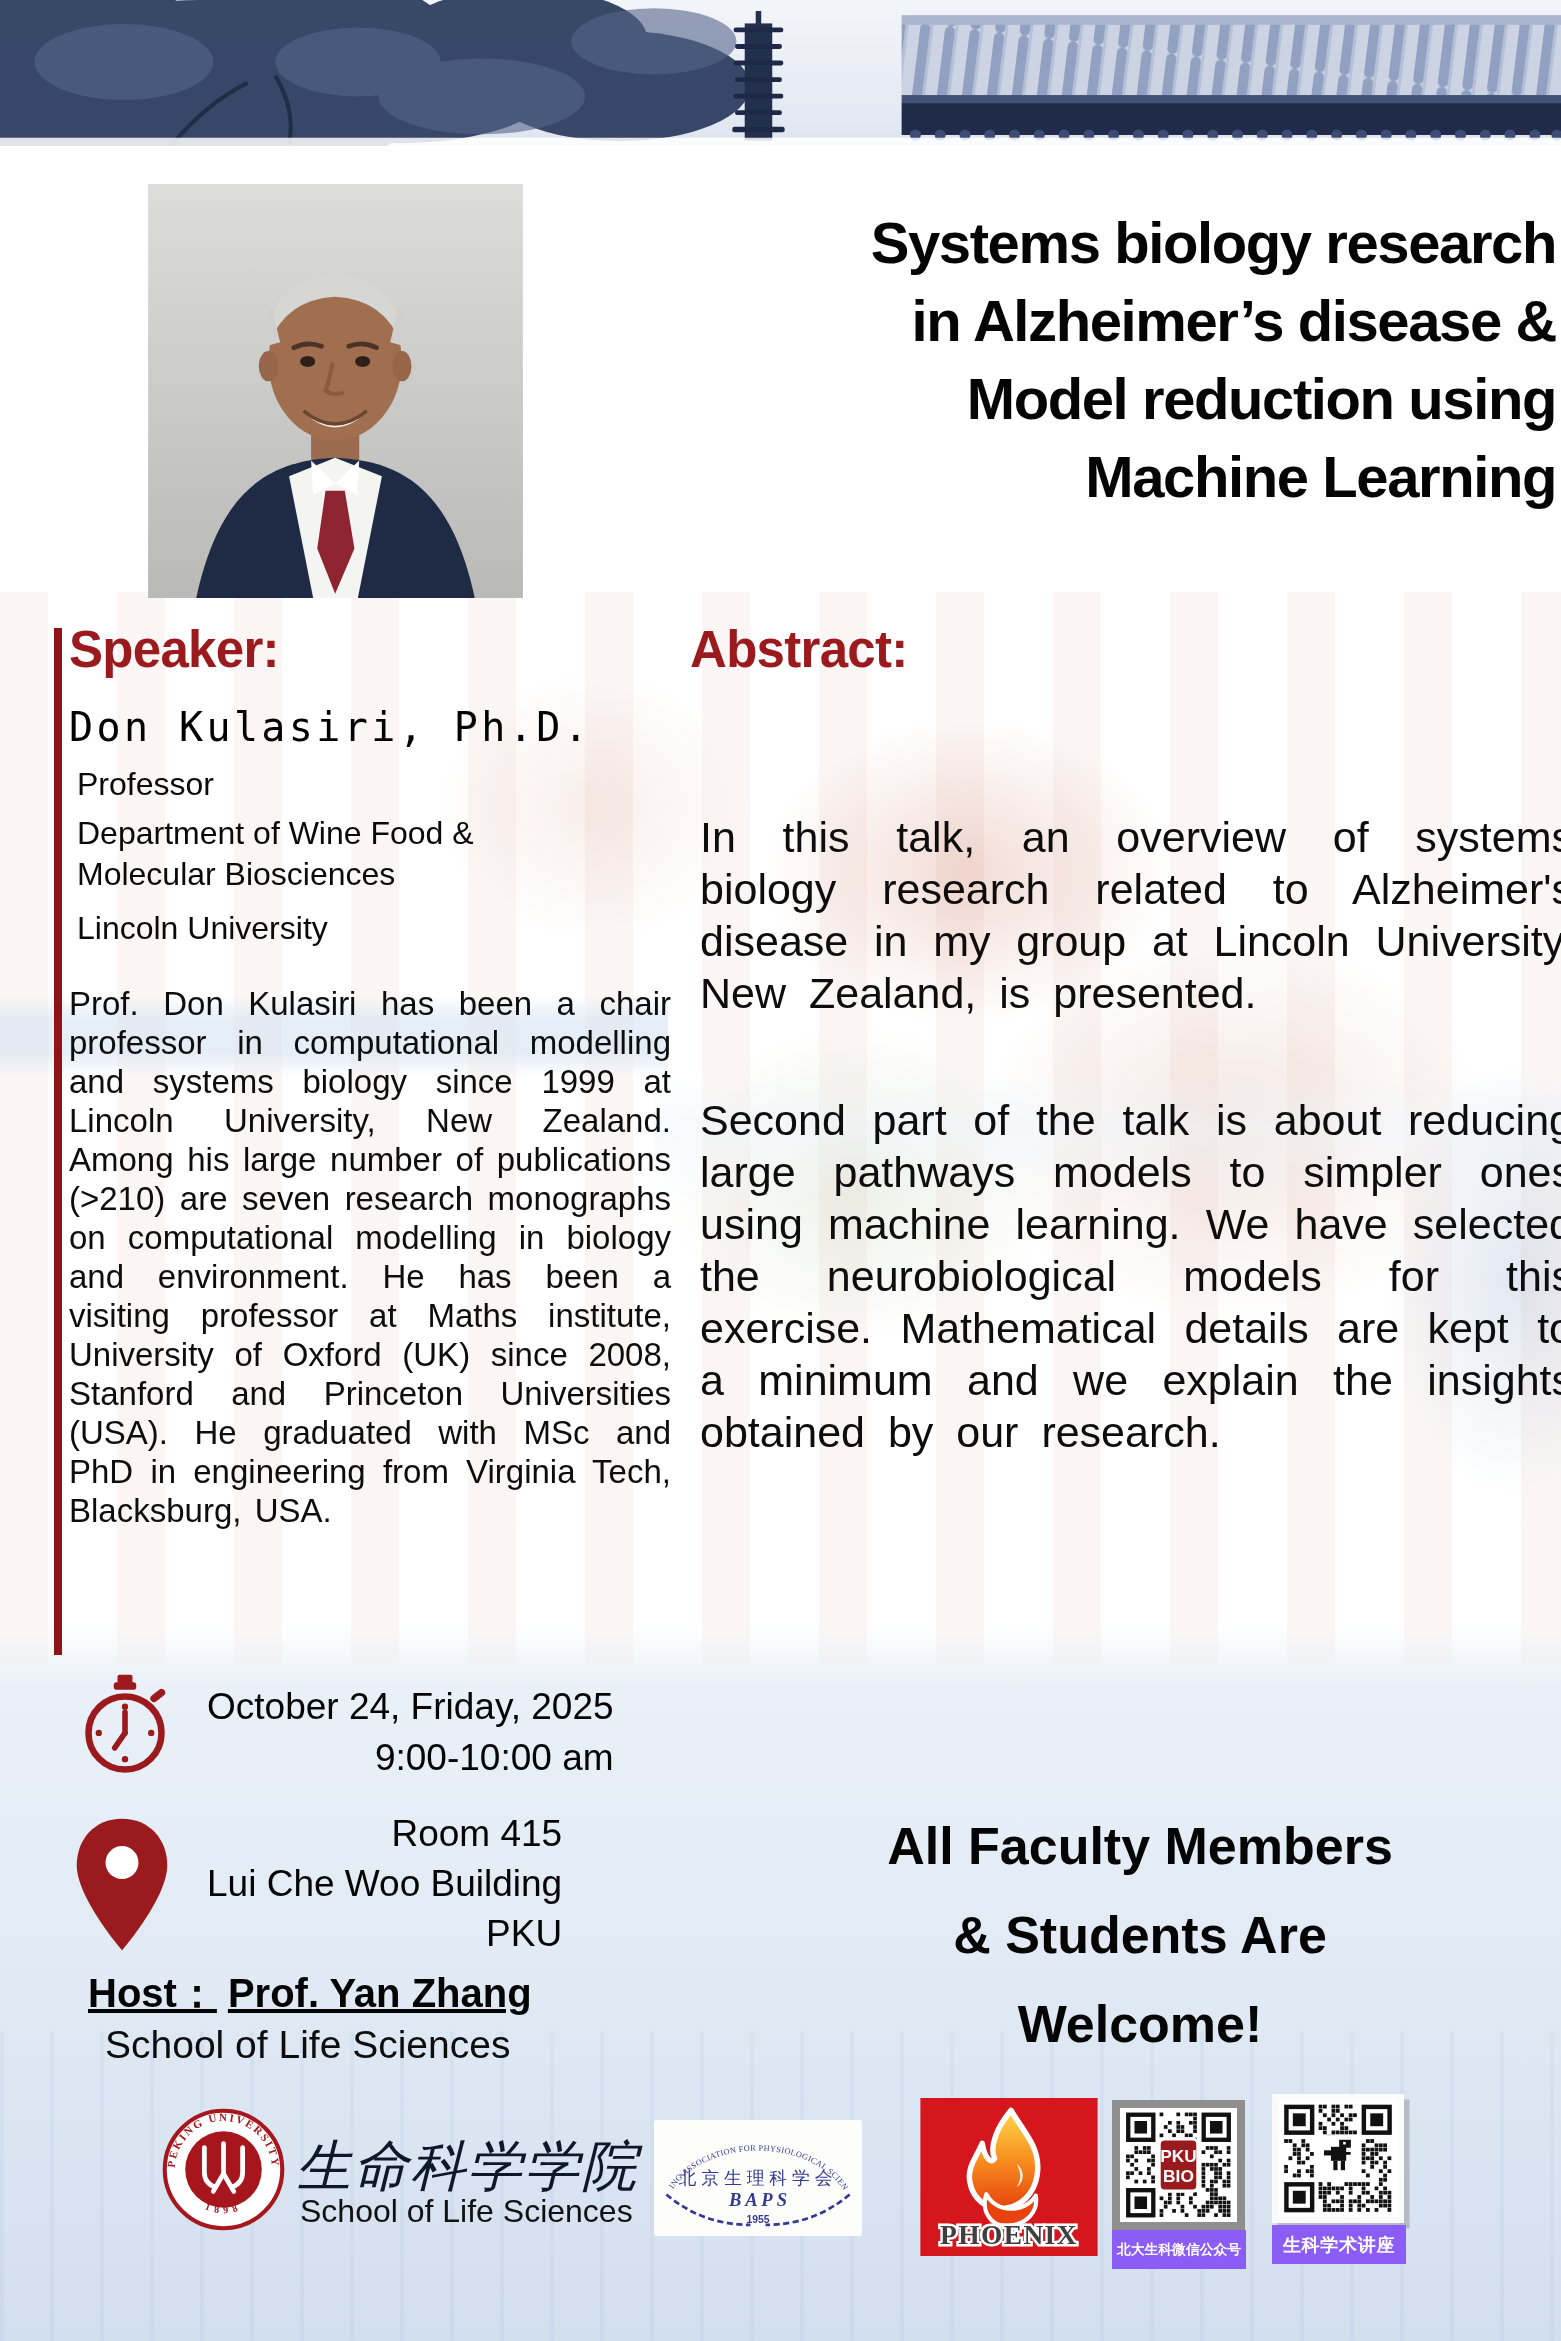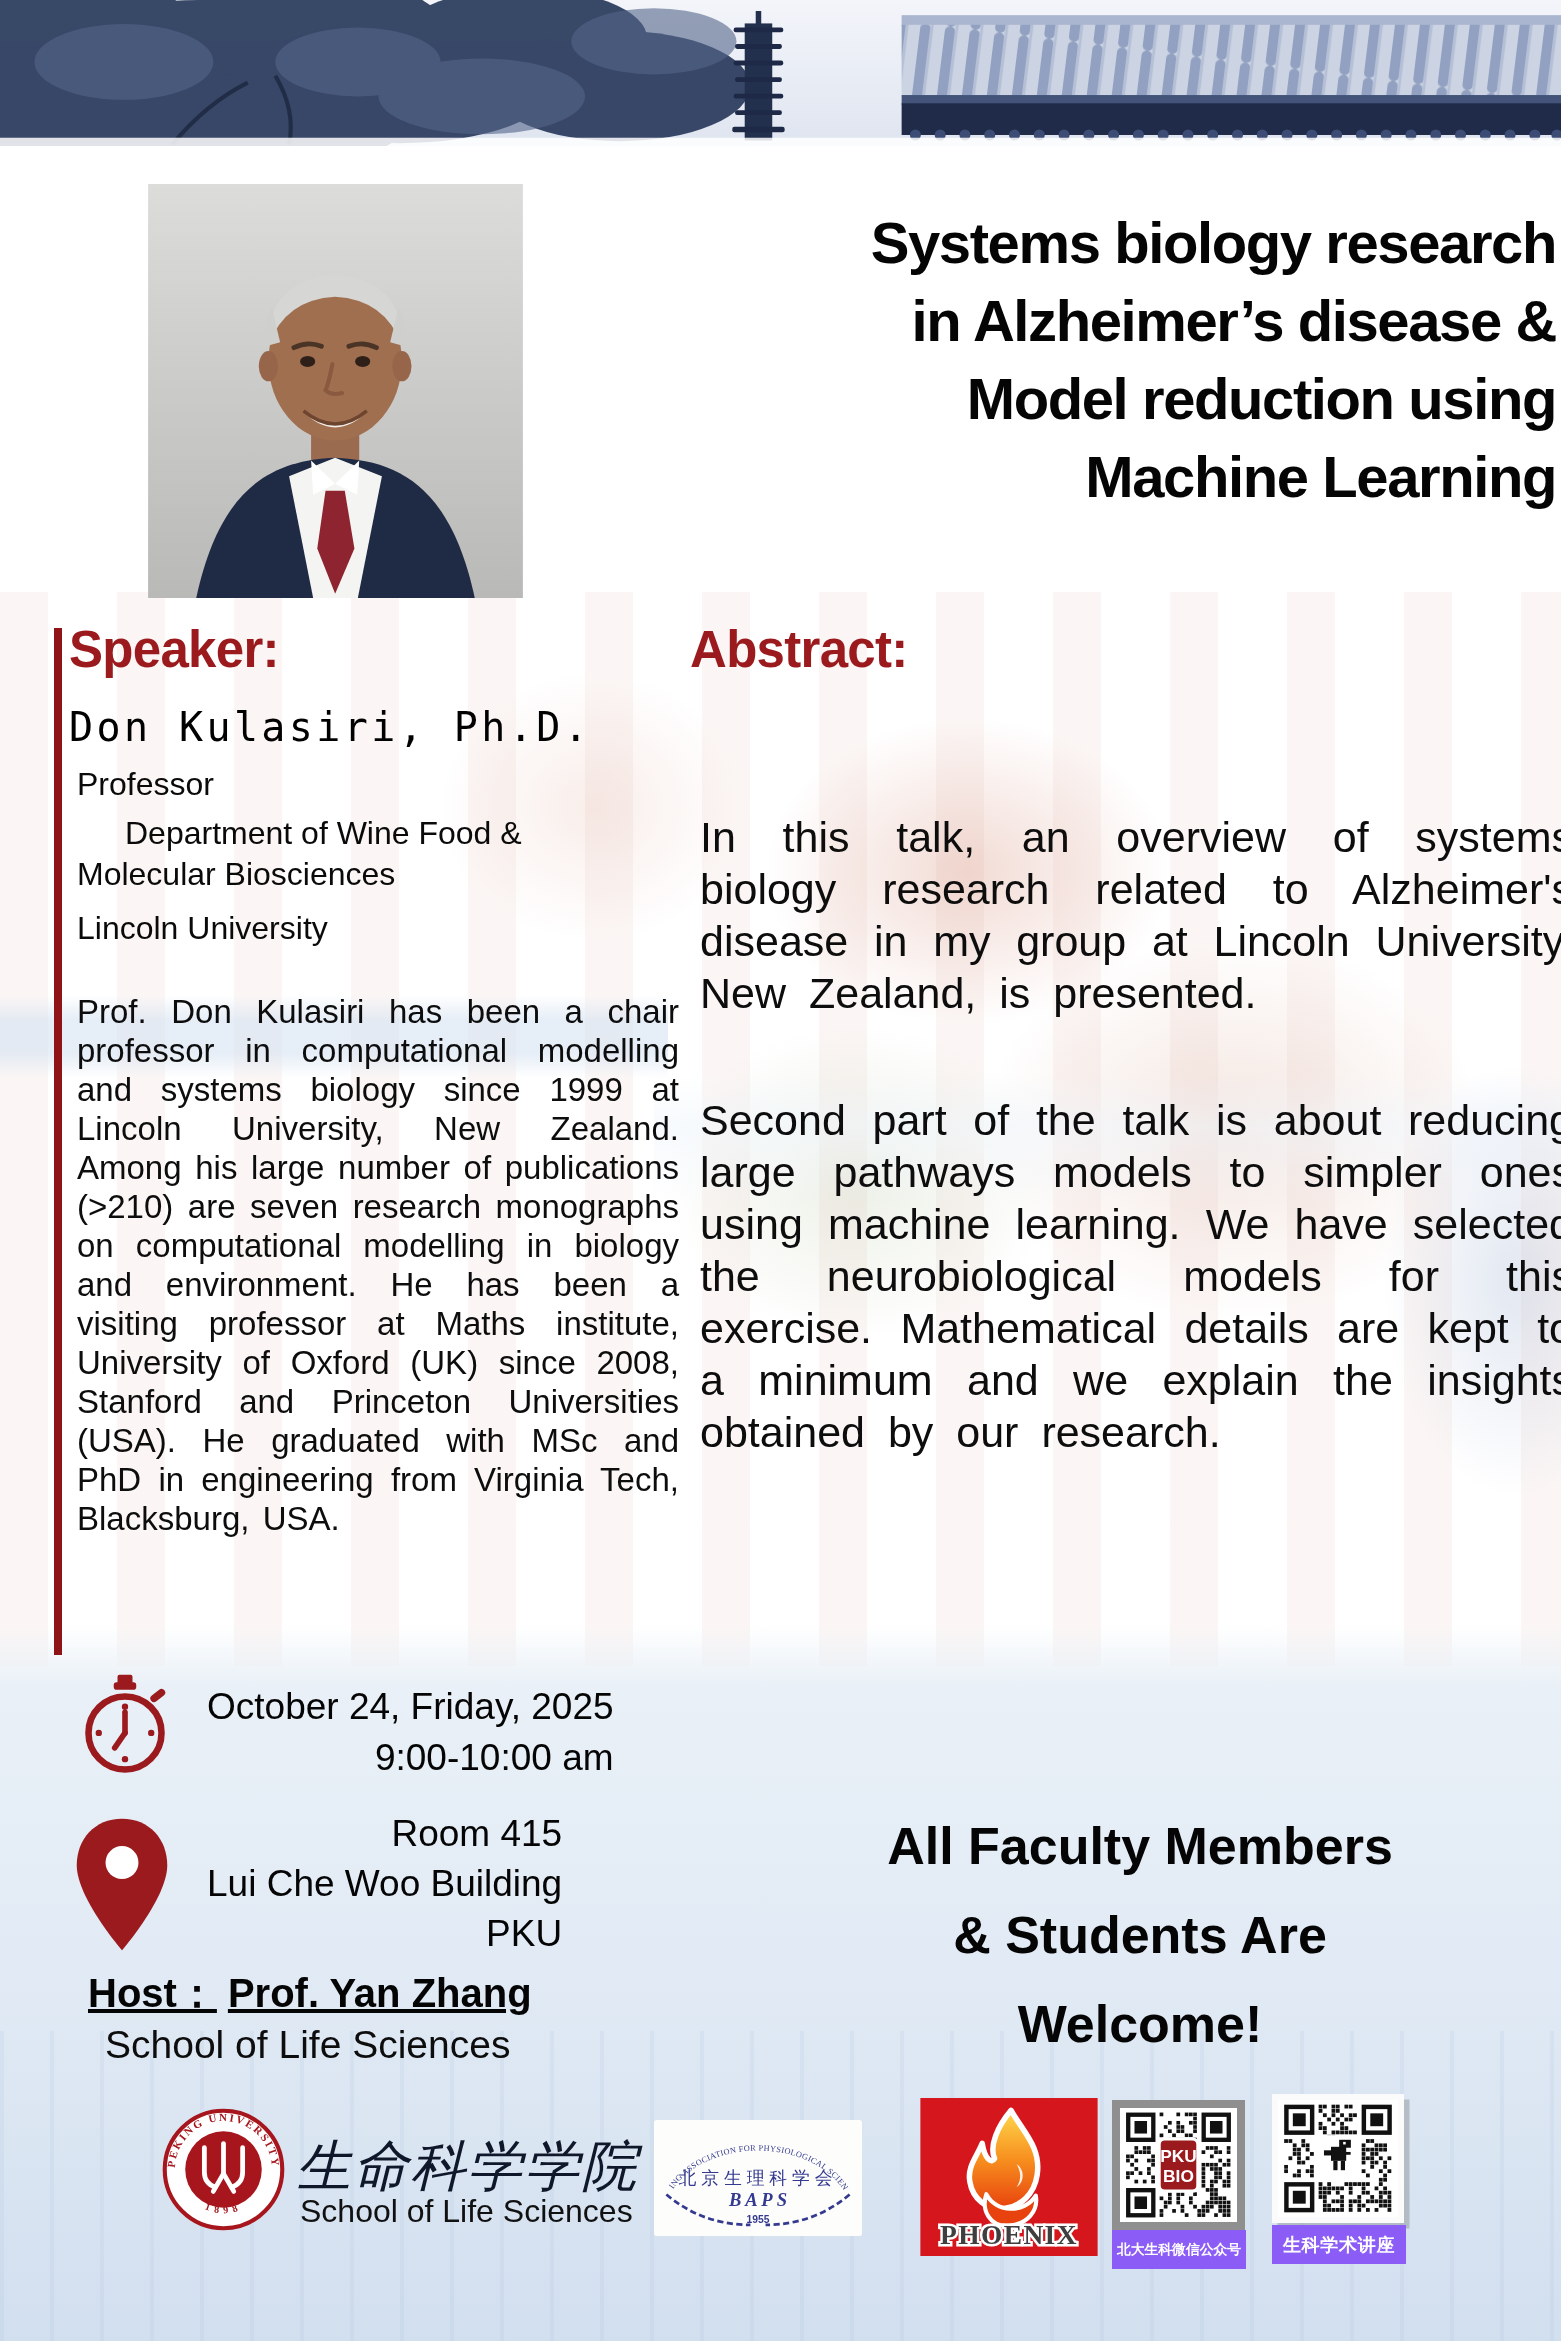--- a/index.html
+++ b/index.html
@@ -38,24 +38,24 @@
          font-weight:bold;font-size:58px;line-height:78px;letter-spacing:-1.4px;color:#050505;}
 
   
   .h-red{z-index:2;font-weight:bold;font-size:51px;color:#9B1A1E;letter-spacing:-0.7px;}
   .redbar{left:54px;top:628px;width:7.6px;height:1027px;background:#8E1417;z-index:1;}
 
   
   .sp-name{left:69px;top:704px;z-index:2;font-family:"DejaVu Sans Mono","Liberation Mono",monospace;
            font-size:40px;letter-spacing:3.4px;color:#000;}
   .sp-role{left:77px;top:766px;z-index:2;font-size:32px;}
-  .sp-dept1{left:77px;top:815px;z-index:2;font-size:32px;margin-left:48px;}
+  .sp-dept1{left:77px;top:815px;z-index:2;font-size:32px;}
   .sp-dept2{left:77px;top:856px;z-index:2;font-size:32px;}
   .sp-univ{left:77px;top:910px;z-index:2;font-size:32px;}
-  .bio{left:69px;top:984px;width:602px;z-index:2;margin:8px;font-size:33px;line-height:39px;
+  .bio{left:69px;top:984px;width:602px;z-index:2;margin:0;font-size:33px;line-height:39px;
        text-align:justify;word-spacing:4.1px;color:#0d0d0d;}
 
   
   .abs1,.abs2{left:688px;width:873px;z-index:2;margin:12px;font-size:43px;line-height:52px;
        text-align:justify;word-spacing:11px;color:#0d0d0d;}
   .abs1{top:799px;}
   .abs2{top:1082px;}
 
   
   .icon{z-index:2;}

